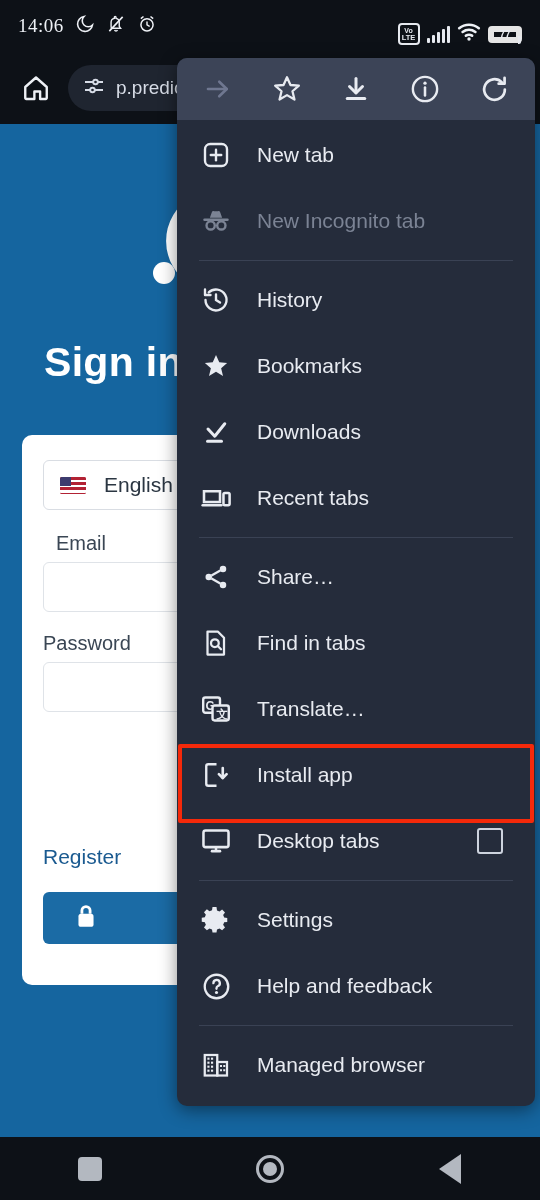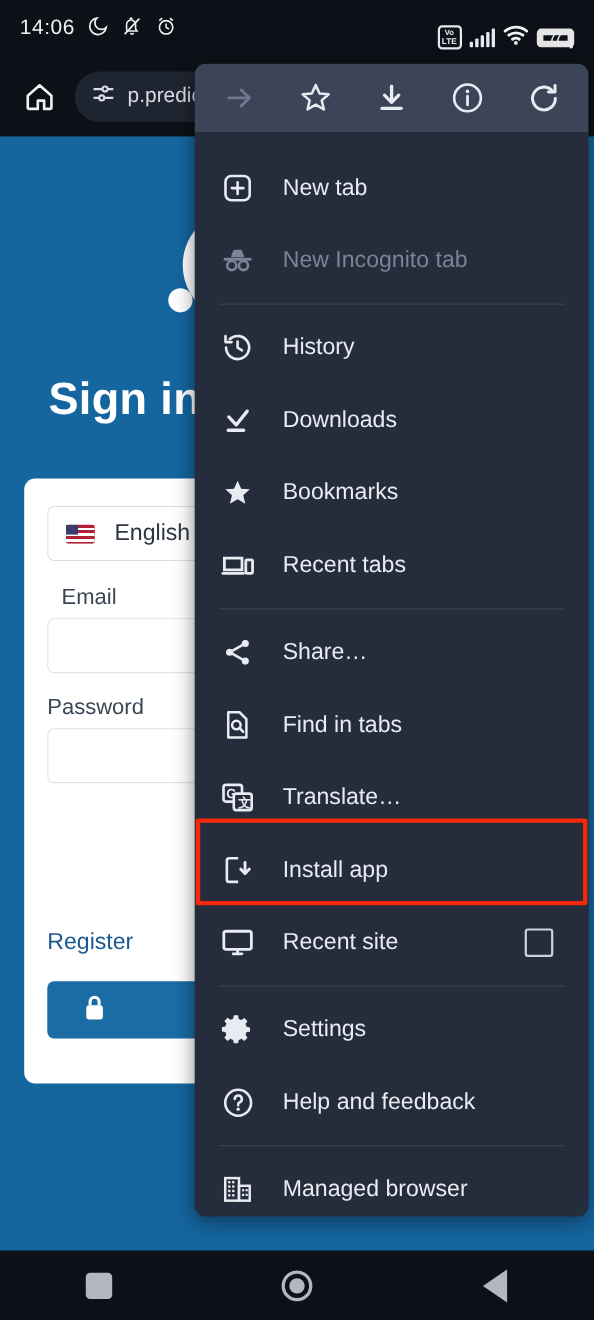--- a/index.html
+++ b/index.html
@@ -10,21 +10,21 @@
     position:relative;
   }
 
   
   .statusbar{
     position:absolute; top:0; left:0; width:540px; height:52px;
     background:#0d1117; color:#eef1f6;
     display:flex; align-items:center; justify-content:space-between;
     padding:0 18px;
   }
-  .status-left{display:flex; align-items:center; gap:11px;}
+  .status-left{display:flex; align-items:center; gap:11px;font-family:Liberation Serif, serif;}
   .clock{font-size:19px; letter-spacing:.5px; color:#eef1f6;}
   .status-right{display:flex; align-items:center; gap:7px;margin-top:16px;}
   .volte{
     border:2px solid #e7eaf0; border-radius:4px; width:22px; height:22px;
     display:flex; flex-direction:column; align-items:center; justify-content:center;
     line-height:1; color:#e7eaf0;
   }
   .volte b{font-size:7px; font-weight:bold;}
   .volte i{font-size:7.5px; font-style:normal; font-weight:bold;}
   .bars{display:flex; align-items:flex-end; gap:1.5px; height:18px;}
@@ -87,21 +87,21 @@
     position:absolute; left:177px; top:58px; width:358px; height:1048px;
     background:#252c3b; border-radius:10px;
     box-shadow:0 4px 18px rgba(0,0,0,.45);
     overflow:hidden;
   }
   .menu-top{
     height:62px; background:#3c4457;
     display:flex; align-items:center; justify-content:space-around; padding:0 6px;
   }
   .menu-top .mi{width:52px; height:52px; display:flex; align-items:center; justify-content:center;}
-  .menu-list{padding-top:18px;}
+  .menu-list{padding-top:2px;}
   .mitem{
     height:66px; display:flex; align-items:center; padding-left:22px; gap:24px;
     color:#e8ebf1; font-size:21px; position:relative;
   }
   .mitem.disabled{color:#7b8394;}
   .mitem .ic{width:34px; height:34px; display:flex; align-items:center; justify-content:center; flex:0 0 34px;}
   .mdivider{height:1px; background:#3a4254; margin:6px 22px;}
   .checkbox{
     position:absolute; right:32px; width:26px; height:26px;
     border:2.5px solid #cdd3de; border-radius:3px;
@@ -307,34 +307,34 @@
           <path d="M3.2 3.6v4.4h4.4" fill="none" stroke="#e8ebf1" stroke-width="1.9" stroke-linecap="round" stroke-linejoin="round"></path>
           <path d="M12 7.6V12l3.2 2" fill="none" stroke="#e8ebf1" stroke-width="1.9" stroke-linecap="round"></path>
         </svg>
       </span>
       <span>History</span>
     </div>
 
     <div class="mitem">
       <span class="ic">
         <svg width="30" height="30" viewBox="0 0 24 24">
+          <path d="M12 3.2 14.6 9l6.3.5-4.8 4.2 1.5 6.2L12 16.6 6.4 19.9l1.5-6.2L3.1 9.5 9.4 9z" fill="#e8ebf1"></path>
+        </svg>
+      </span>
+      <span>Bookmarks</span>
+    </div>
+
+    <div class="mitem">
+      <span class="ic">
+        <svg width="30" height="30" viewBox="0 0 24 24">
           <path d="M5.6 9.6 11 15.4 19 5.4" fill="none" stroke="#e8ebf1" stroke-width="2.4" stroke-linecap="round" stroke-linejoin="round"></path>
           <line x1="5.2" y1="19.3" x2="16.4" y2="19.3" stroke="#e8ebf1" stroke-width="2.4" stroke-linecap="round"></line>
         </svg>
       </span>
       <span>Downloads</span>
-    </div>
-
-    <div class="mitem">
-      <span class="ic">
-        <svg width="30" height="30" viewBox="0 0 24 24">
-          <path d="M12 3.2 14.6 9l6.3.5-4.8 4.2 1.5 6.2L12 16.6 6.4 19.9l1.5-6.2L3.1 9.5 9.4 9z" fill="#e8ebf1"></path>
-        </svg>
-      </span>
-      <span>Bookmarks</span>
     </div>
 
     <div class="mitem">
       <span class="ic">
         <svg width="32" height="32" viewBox="0 0 24 24">
           <path d="M3 7h12v8H3z" fill="none" stroke="#e8ebf1" stroke-width="1.9"></path>
           <line x1="2" y1="17.4" x2="16" y2="17.4" stroke="#e8ebf1" stroke-width="1.9" stroke-linecap="round"></line>
           <rect x="17.6" y="8.2" width="4.6" height="9.2" rx="1" fill="none" stroke="#e8ebf1" stroke-width="1.9"></rect>
         </svg>
       </span>
@@ -391,21 +391,21 @@
     </div>
 
     <div class="mitem">
       <span class="ic">
         <svg width="32" height="32" viewBox="0 0 24 24">
           <rect x="2.6" y="4.2" width="18.8" height="12.4" rx="1.6" fill="none" stroke="#e8ebf1" stroke-width="1.9"></rect>
           <line x1="9" y1="19.6" x2="15" y2="19.6" stroke="#e8ebf1" stroke-width="1.9" stroke-linecap="round"></line>
           <line x1="12" y1="16.6" x2="12" y2="19.6" stroke="#e8ebf1" stroke-width="1.9"></line>
         </svg>
       </span>
-      <span>Recent site</span>
+      <span>Desktop tabs</span>
       <span class="checkbox"></span>
     </div>
 
     <div class="mdivider"></div>
 
     <div class="mitem">
       <span class="ic">
         <svg width="30" height="30" viewBox="0 0 24 24">
           <path d="M12 8.2A3.8 3.8 0 1 0 12 15.8 3.8 3.8 0 0 0 12 8.2zm9 5.4v-3.2l-2.5-.4a6.8 6.8 0 0 0-.8-2l1.5-2.1-2.3-2.3-2.1 1.5a6.8 6.8 0 0 0-2-.8L12.4 1.6H9.2L8.8 4.1a6.8 6.8 0 0 0-2 .8L4.7 3.4 2.4 5.7l1.5 2.1a6.8 6.8 0 0 0-.8 2l-2.5.4v3.2l2.5.4a6.8 6.8 0 0 0 .8 2l-1.5 2.1 2.3 2.3 2.1-1.5a6.8 6.8 0 0 0 2 .8l.4 2.5h3.2l.4-2.5a6.8 6.8 0 0 0 2-.8l2.1 1.5 2.3-2.3-1.5-2.1a6.8 6.8 0 0 0 .8-2z" fill="#e8ebf1"></path>
         </svg>

